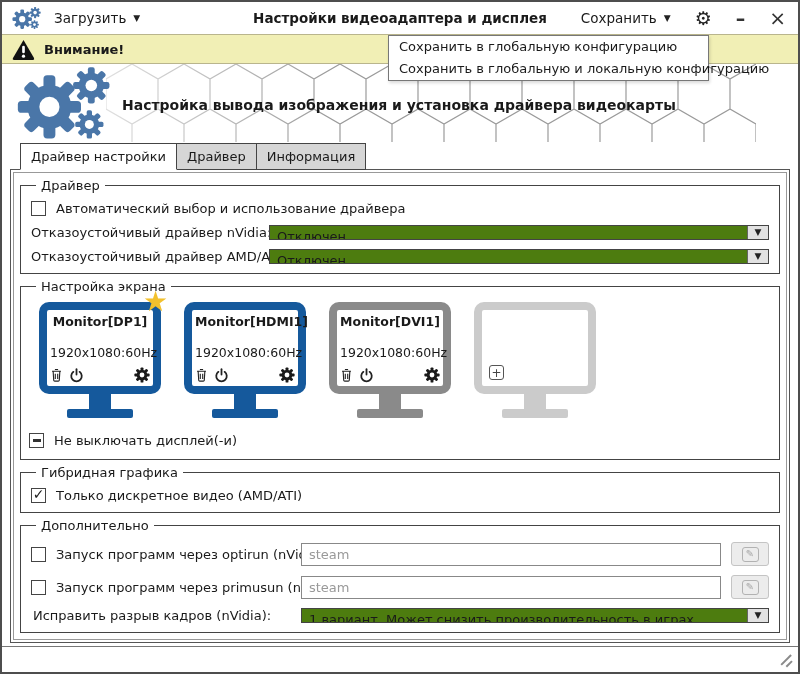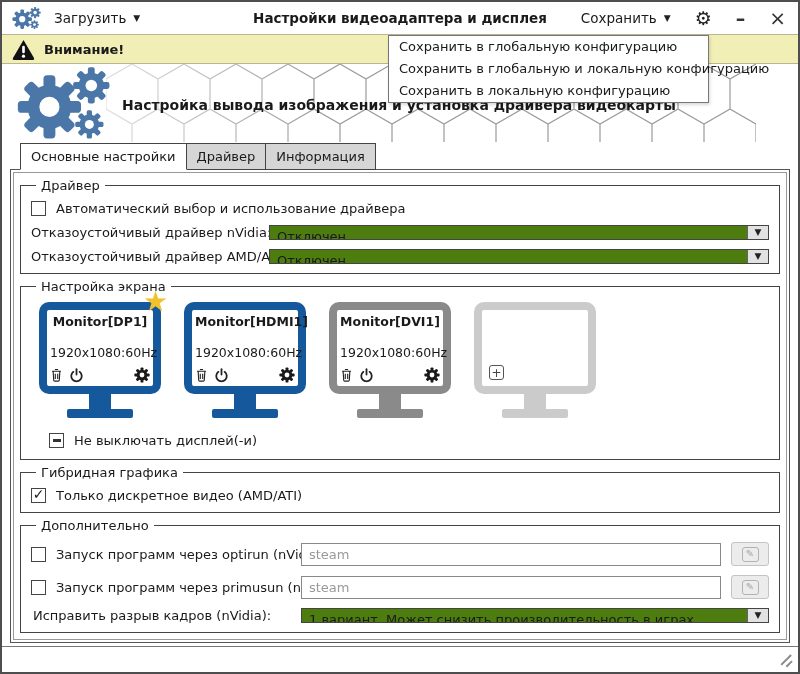--- a/index.html
+++ b/index.html
@@ -79,21 +79,21 @@
   .mon-icons { display: flex; align-items: center; gap: 6px; margin-top: auto; }
   .mon-gear { margin-left: auto; color: #1a1a1a; }
   .mon-neck { width: 22px; height: 15px; margin: 0 auto; background: #15599c; }
   .mon-base { width: 66px; height: 9px; margin: 0 auto; border-radius: 2px; background: #15599c; }
   .monitor.gray .mon-screen { border-color: #8a8a8a; }
   .monitor.gray .mon-neck, .monitor.gray .mon-base { background: #8a8a8a; }
   .monitor.empty .mon-screen { border-color: #cbcbcb; }
   .monitor.empty .mon-neck, .monitor.empty .mon-base { background: #cbcbcb; }
   .star { position: absolute; top: -14px; right: -7px; font-size: 28px; color: #f2c12e; line-height: 1; z-index: 3; }
   .add-glyph { position: absolute; left: 7px; bottom: 6px; width: 15px; height: 15px; border: 1.4px solid #555; border-radius: 3px; display: flex; align-items: center; justify-content: center; font-size: 12px; color: #444; line-height: 1; }
-  .keep-row { margin: 15px 2px 2px 20px; display: flex; align-items: center; }
+  .keep-row { margin: 15px 2px 2px 0; display: flex; align-items: center; }
 
   
   .ex-row { display: flex; align-items: center; margin: 9px 2px 0; }
   .ex-left { width: 270px; flex: none; display: flex; align-items: center; }
   .ex-input { flex: 1; height: 23px; border: 1px solid #888; background: #fff; font-family: "DejaVu Sans", sans-serif; font-size: 13px; padding: 0 7px; color: #999; }
   .ex-input:disabled { color: #999; opacity: 1; -webkit-text-fill-color: #999; }
   .edit-btn { width: 38px; height: 24px; margin-left: 10px; flex: none; background: #ececec; border: 1px solid #c4c4c4; border-radius: 3px; display: flex; align-items: center; justify-content: center; }
   .edit-glyph { width: 17px; height: 15px; border: 1.6px solid #b2b2b2; border-radius: 3px; color: #a8a8a8; font-size: 10px; display: flex; align-items: center; justify-content: center; line-height: 1; }
 
   
@@ -162,36 +162,35 @@
       <path d="M12,1 L23,20 a1.4,1.4 0 0 1 -1.2,2 H2.2 A1.4,1.4 0 0 1 1,20 Z" fill="#111"></path>
       <rect x="10.6" y="7" width="2.8" height="8" rx="1.4" fill="#fff"></rect>
       <circle cx="12" cy="18" r="1.7" fill="#fff"></circle>
     </svg>
     <span class="warn-text">Внимание!</span>
   </div>
 
   <div class="menu">
     <div class="menu-item">Сохранить в глобальную конфигурацию</div>
     <div class="menu-item">Сохранить в глобальную и локальную конфигурацию</div>
-    <div class="menu-item">Сохранить в локальную конфигурацию</div>
   </div>
 
   <div class="header">
     <svg class="hexes" width="650" height="78">
       <rect width="650" height="78" fill="url(#hexpat)"></rect>
     </svg>
     <div class="hex-fade"></div>
     <svg class="logo-big" width="100" height="74" viewBox="0 0 100 76">
         <use href="#logo-gears"></use>
       </svg>
     <div class="subtitle">Настройка вывода изображения и установка драйвера видеокарты</div>
   </div>
 
   <div class="tabs">
-    <div class="tab active">Основные настройки</div>
+    <div class="tab active">Драйвер настройки</div>
     <div class="tab">Драйвер</div>
     <div class="tab">Информация</div>
   </div>
 
   <div class="tab-frame">
   <div class="tab-page">
 
     <fieldset>
       <legend>Драйвер</legend>
       <div class="row">

